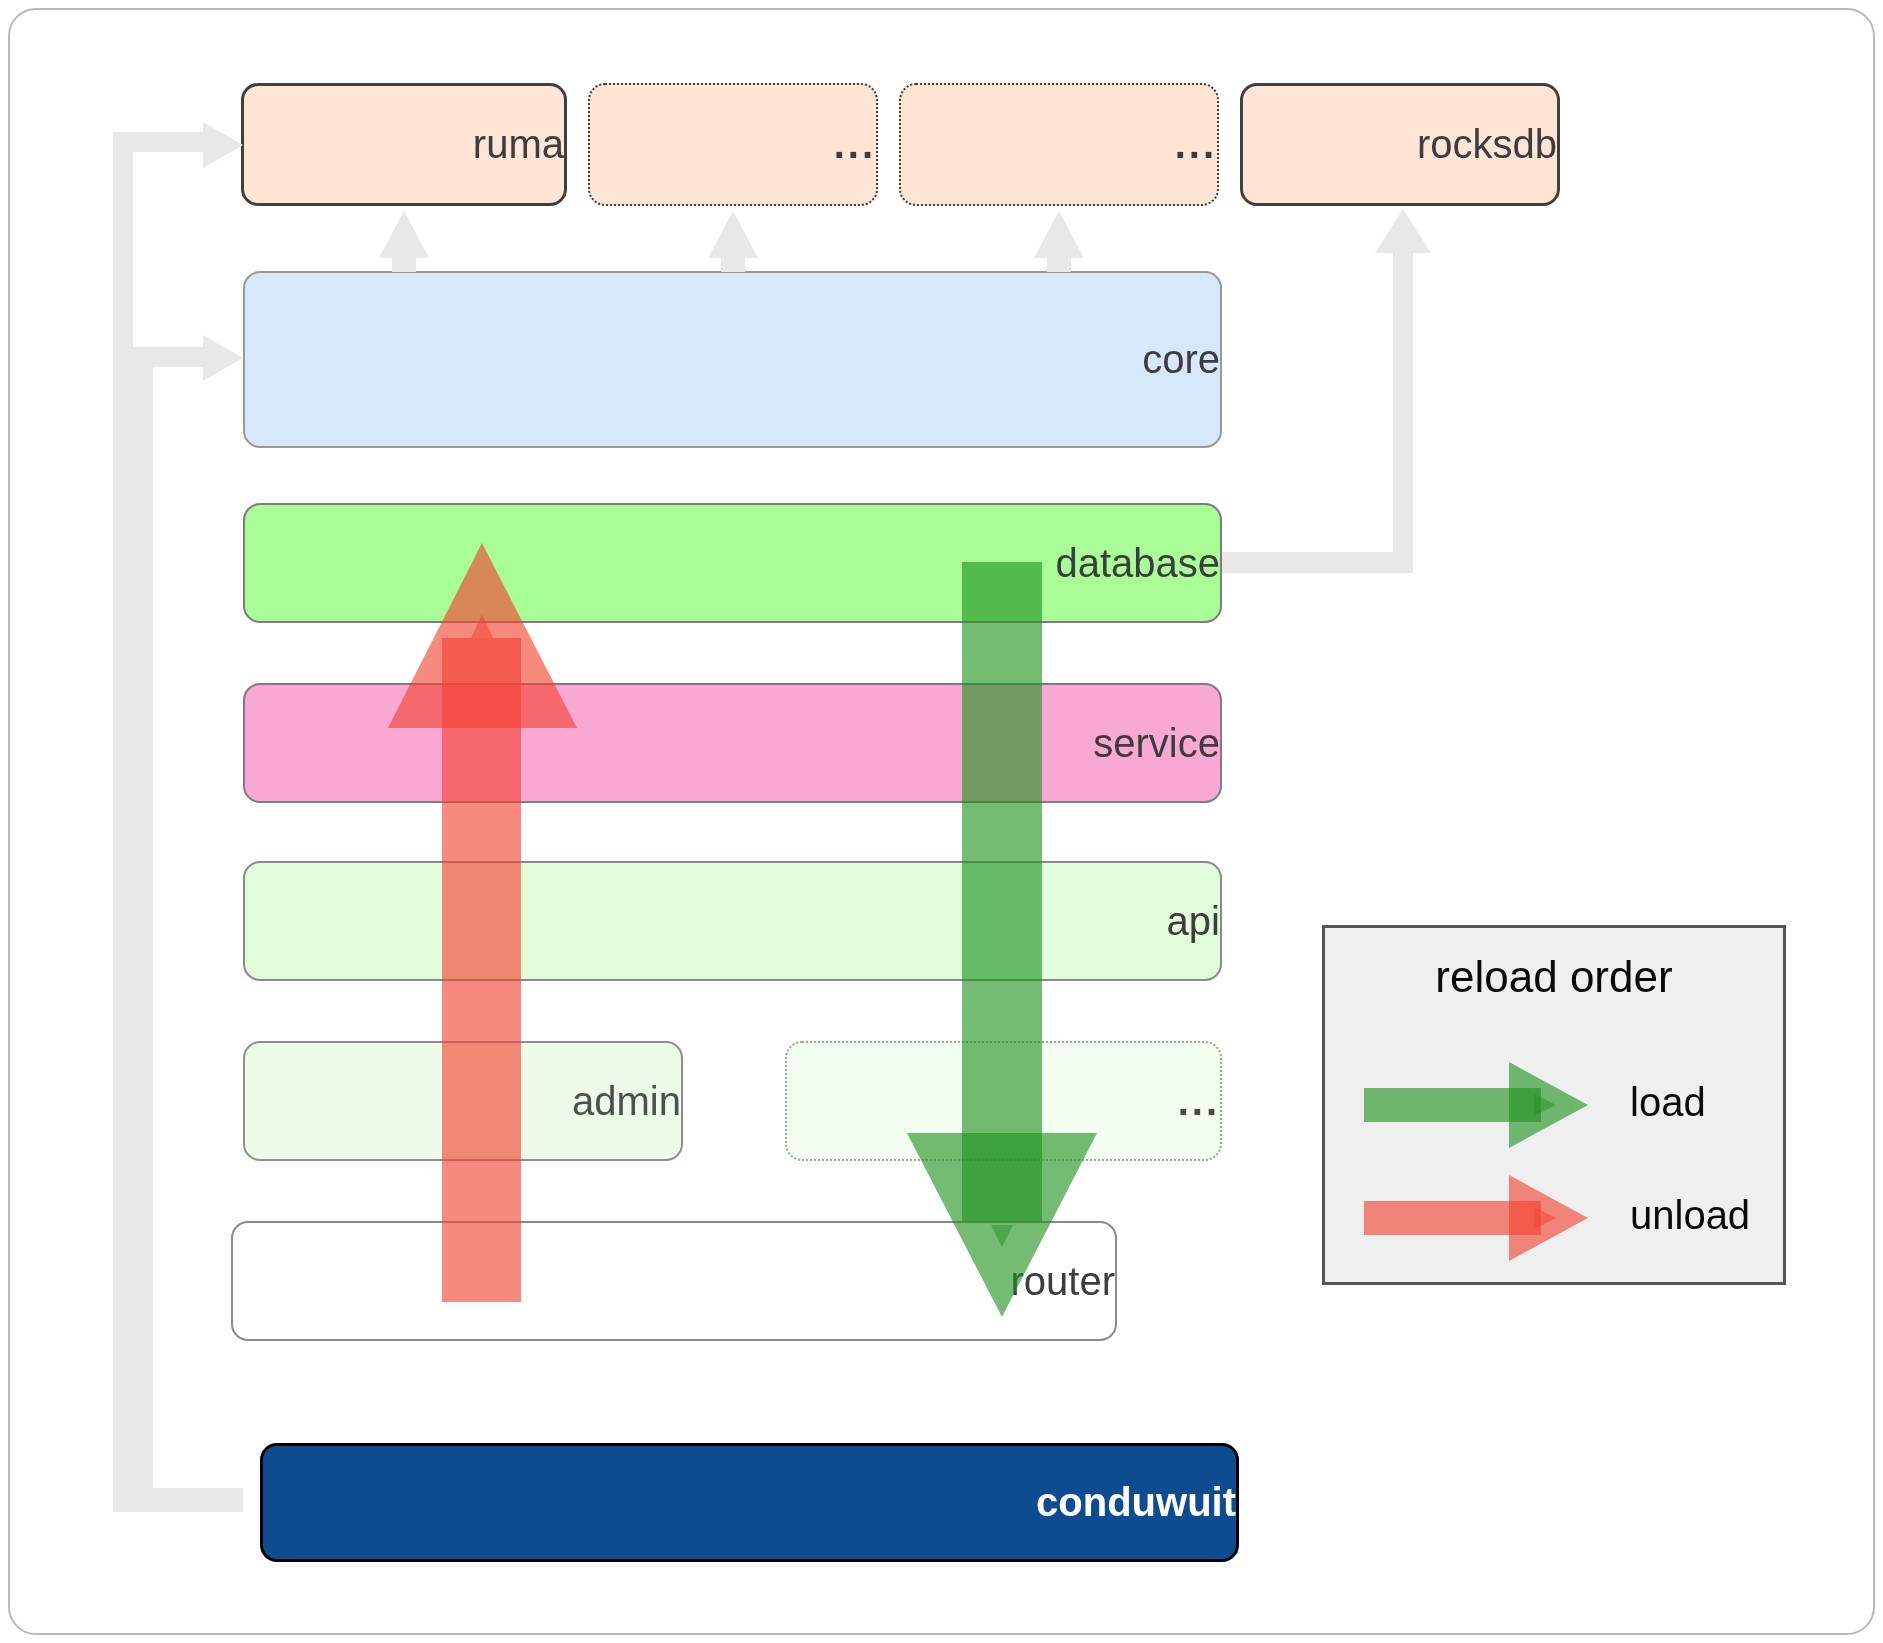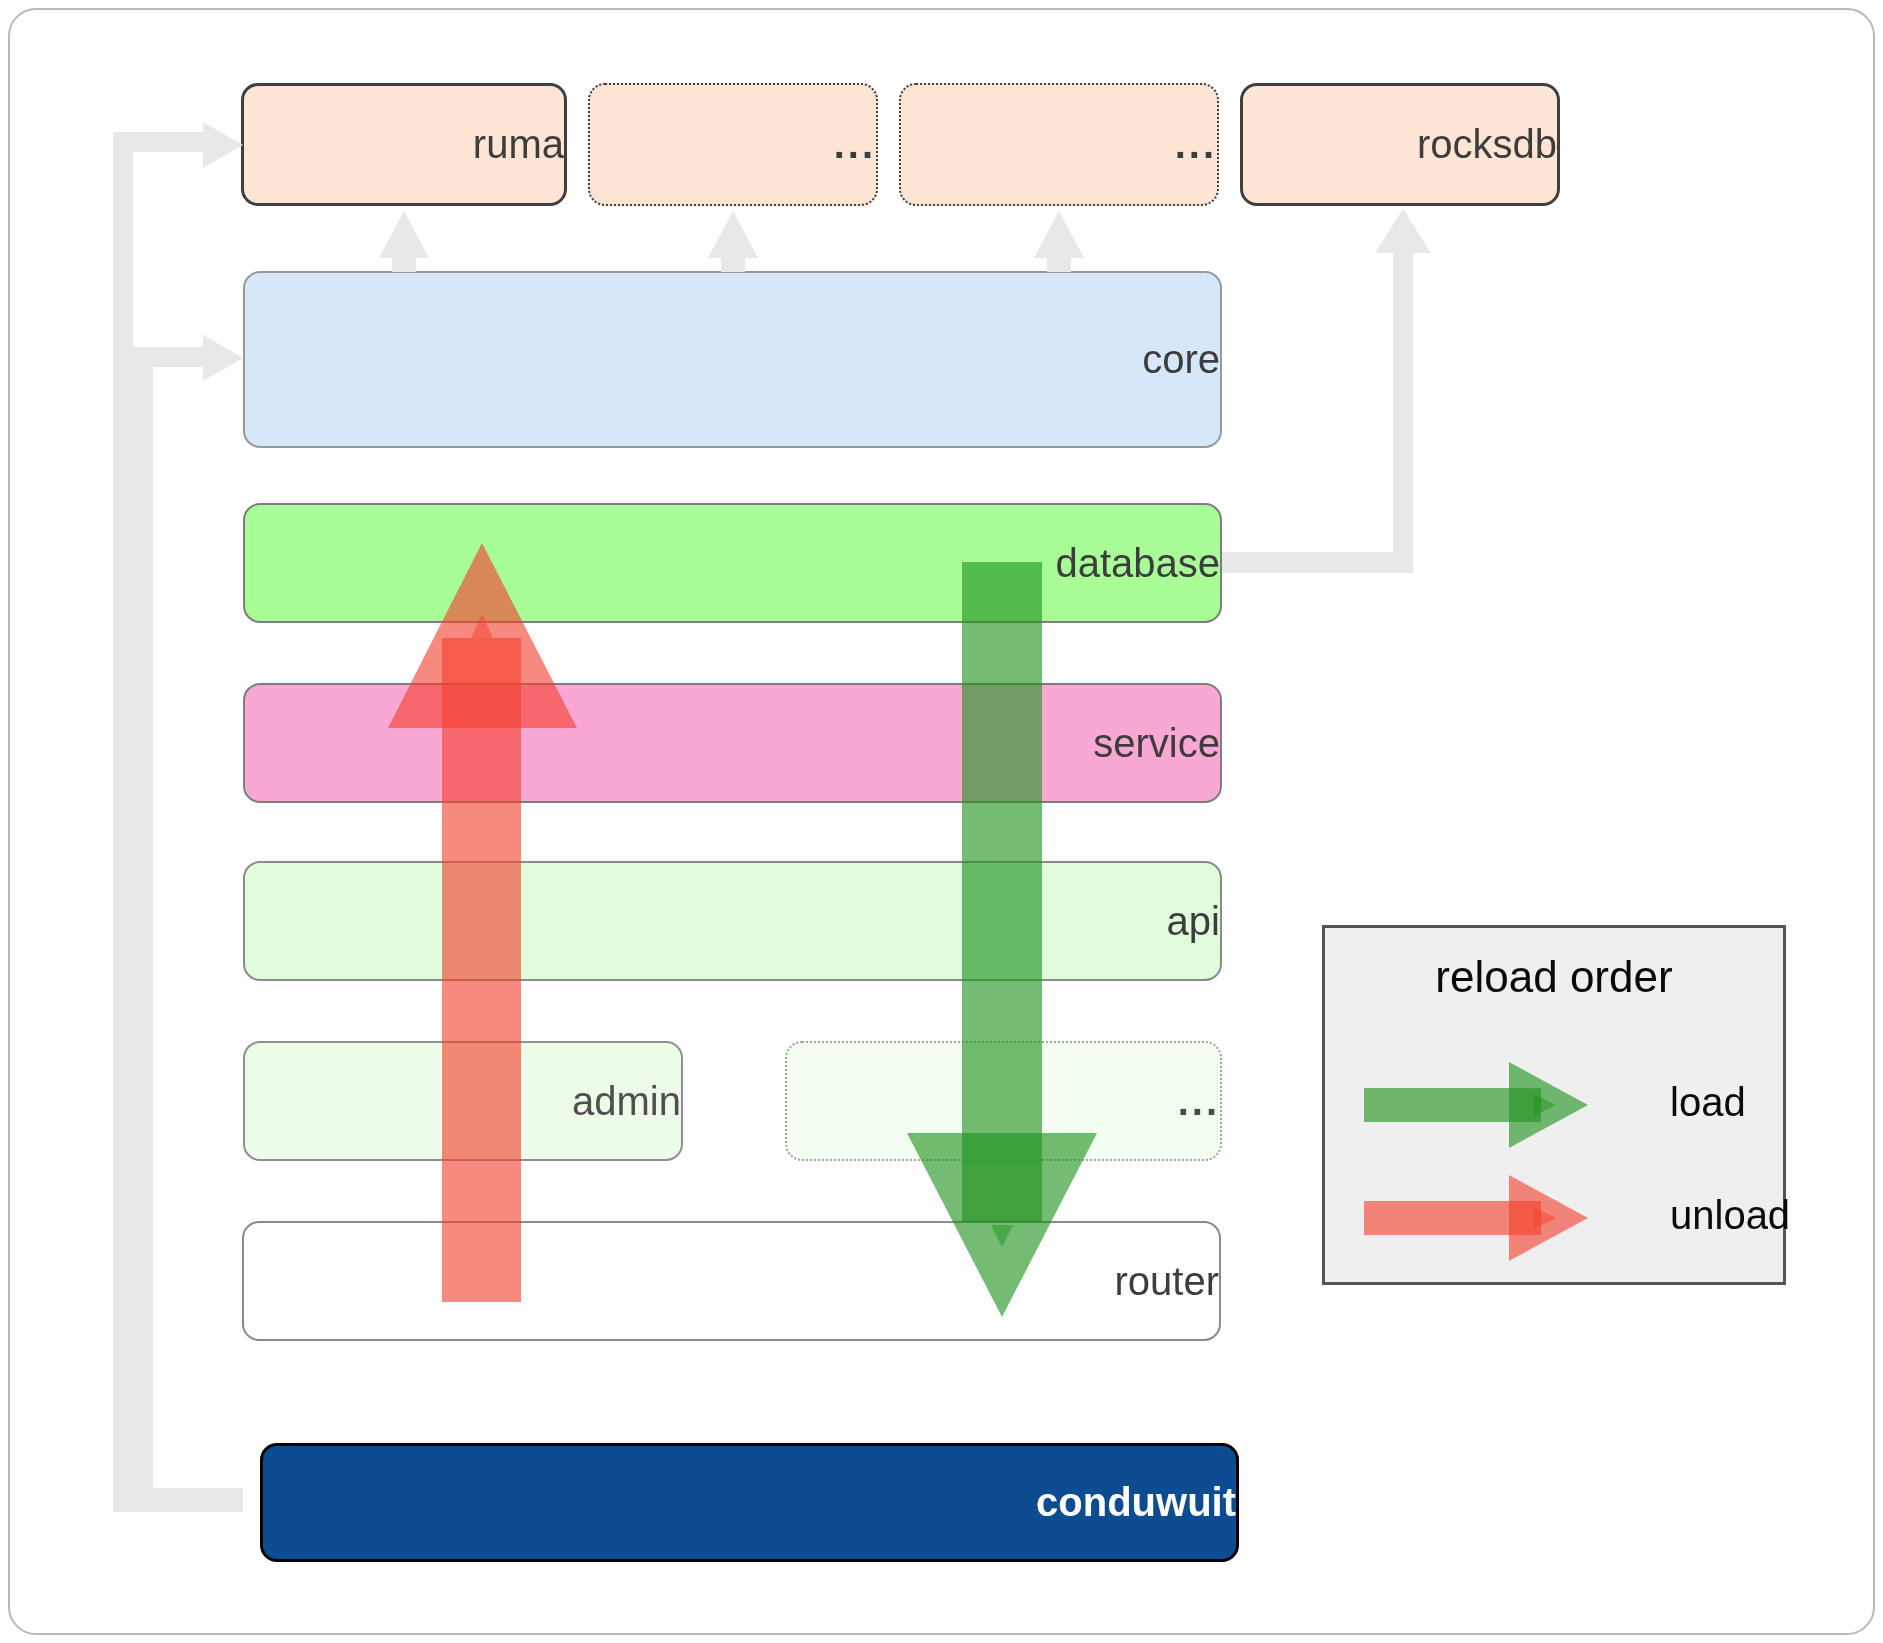--- a/index.html
+++ b/index.html
@@ -24,33 +24,33 @@
   .n-ruma    {left:241px; top:83px;  width:326px;height:123px;background:#fce5d4;border:3px solid #3f3f3f;}
   .n-dep2    {left:588px; top:83px;  width:290px;height:123px;background:#fce5d4;border:2px dotted #3f3f3f;}
   .n-dep3    {left:899px; top:83px;  width:320px;height:123px;background:#fce5d4;border:2px dotted #3f3f3f;}
   .n-rocksdb {left:1240px;top:83px;  width:320px;height:123px;background:#fce5d4;border:3px solid #3f3f3f;}
   .n-core    {left:243px; top:271px; width:979px;height:177px;background:#d7e7fa;border:2px solid #999999;}
   .n-database{left:243px; top:503px; width:979px;height:120px;background:#a8fd97;border:2px solid #7d7d7d;}
   .n-service {left:243px; top:683px; width:979px;height:120px;background:#f9a8d4;border:2px solid #7d7d7d;}
   .n-api     {left:243px; top:861px; width:979px;height:120px;background:#e0fcdb;border:2px solid #8a8a8a;}
   .n-admin   {left:243px; top:1041px;width:440px;height:120px;background:#ecfce8;border:2px solid #8f8f8f;color:#4f4f4f;padding-left:48px;}
   .n-more    {left:785px; top:1041px;width:437px;height:120px;background:#f3fdf0;border:2px dotted #9aa89a;color:#44513f;}
-  .n-router  {left:242px; top:1221px;width:979px;height:120px;background:#ffffff;border:2px solid #8a8a8a;}
+  .n-router  {left:231px; top:1221px;width:886px;height:120px;background:#ffffff;border:2px solid #8a8a8a;}
   .n-conduwuit{left:260px;top:1443px;width:979px;height:119px;background:#0d4c91;border:3px solid #000000;color:#ffffff;font-weight:bold;padding-left:40px;}
   .dots{font-weight:bold;letter-spacing:3px;}
   .legend{
     position:absolute;left:1322px;top:925px;width:464px;height:360px;
     box-sizing:border-box;background:#efefef;border:3px solid #555555;
   }
   .legend-title{
     position:absolute;left:1322px;top:952px;width:464px;
     text-align:center;font-size:44px;color:#0a0a0a;
   }
   .legend-label{
-    position:absolute;font-size:40px;color:#0a0a0a;white-space:nowrap;margin-left:40px;
+    position:absolute;font-size:40px;color:#0a0a0a;white-space:nowrap;
   }
   .legend-label.load  {left:1630px;top:1080px;}
   .legend-label.unload{left:1630px;top:1193px;}
   svg.overlay{
     position:absolute;left:0;top:0;width:1883px;height:1643px;
     pointer-events:none;
   }
 </style>
 </head>
 <body>

